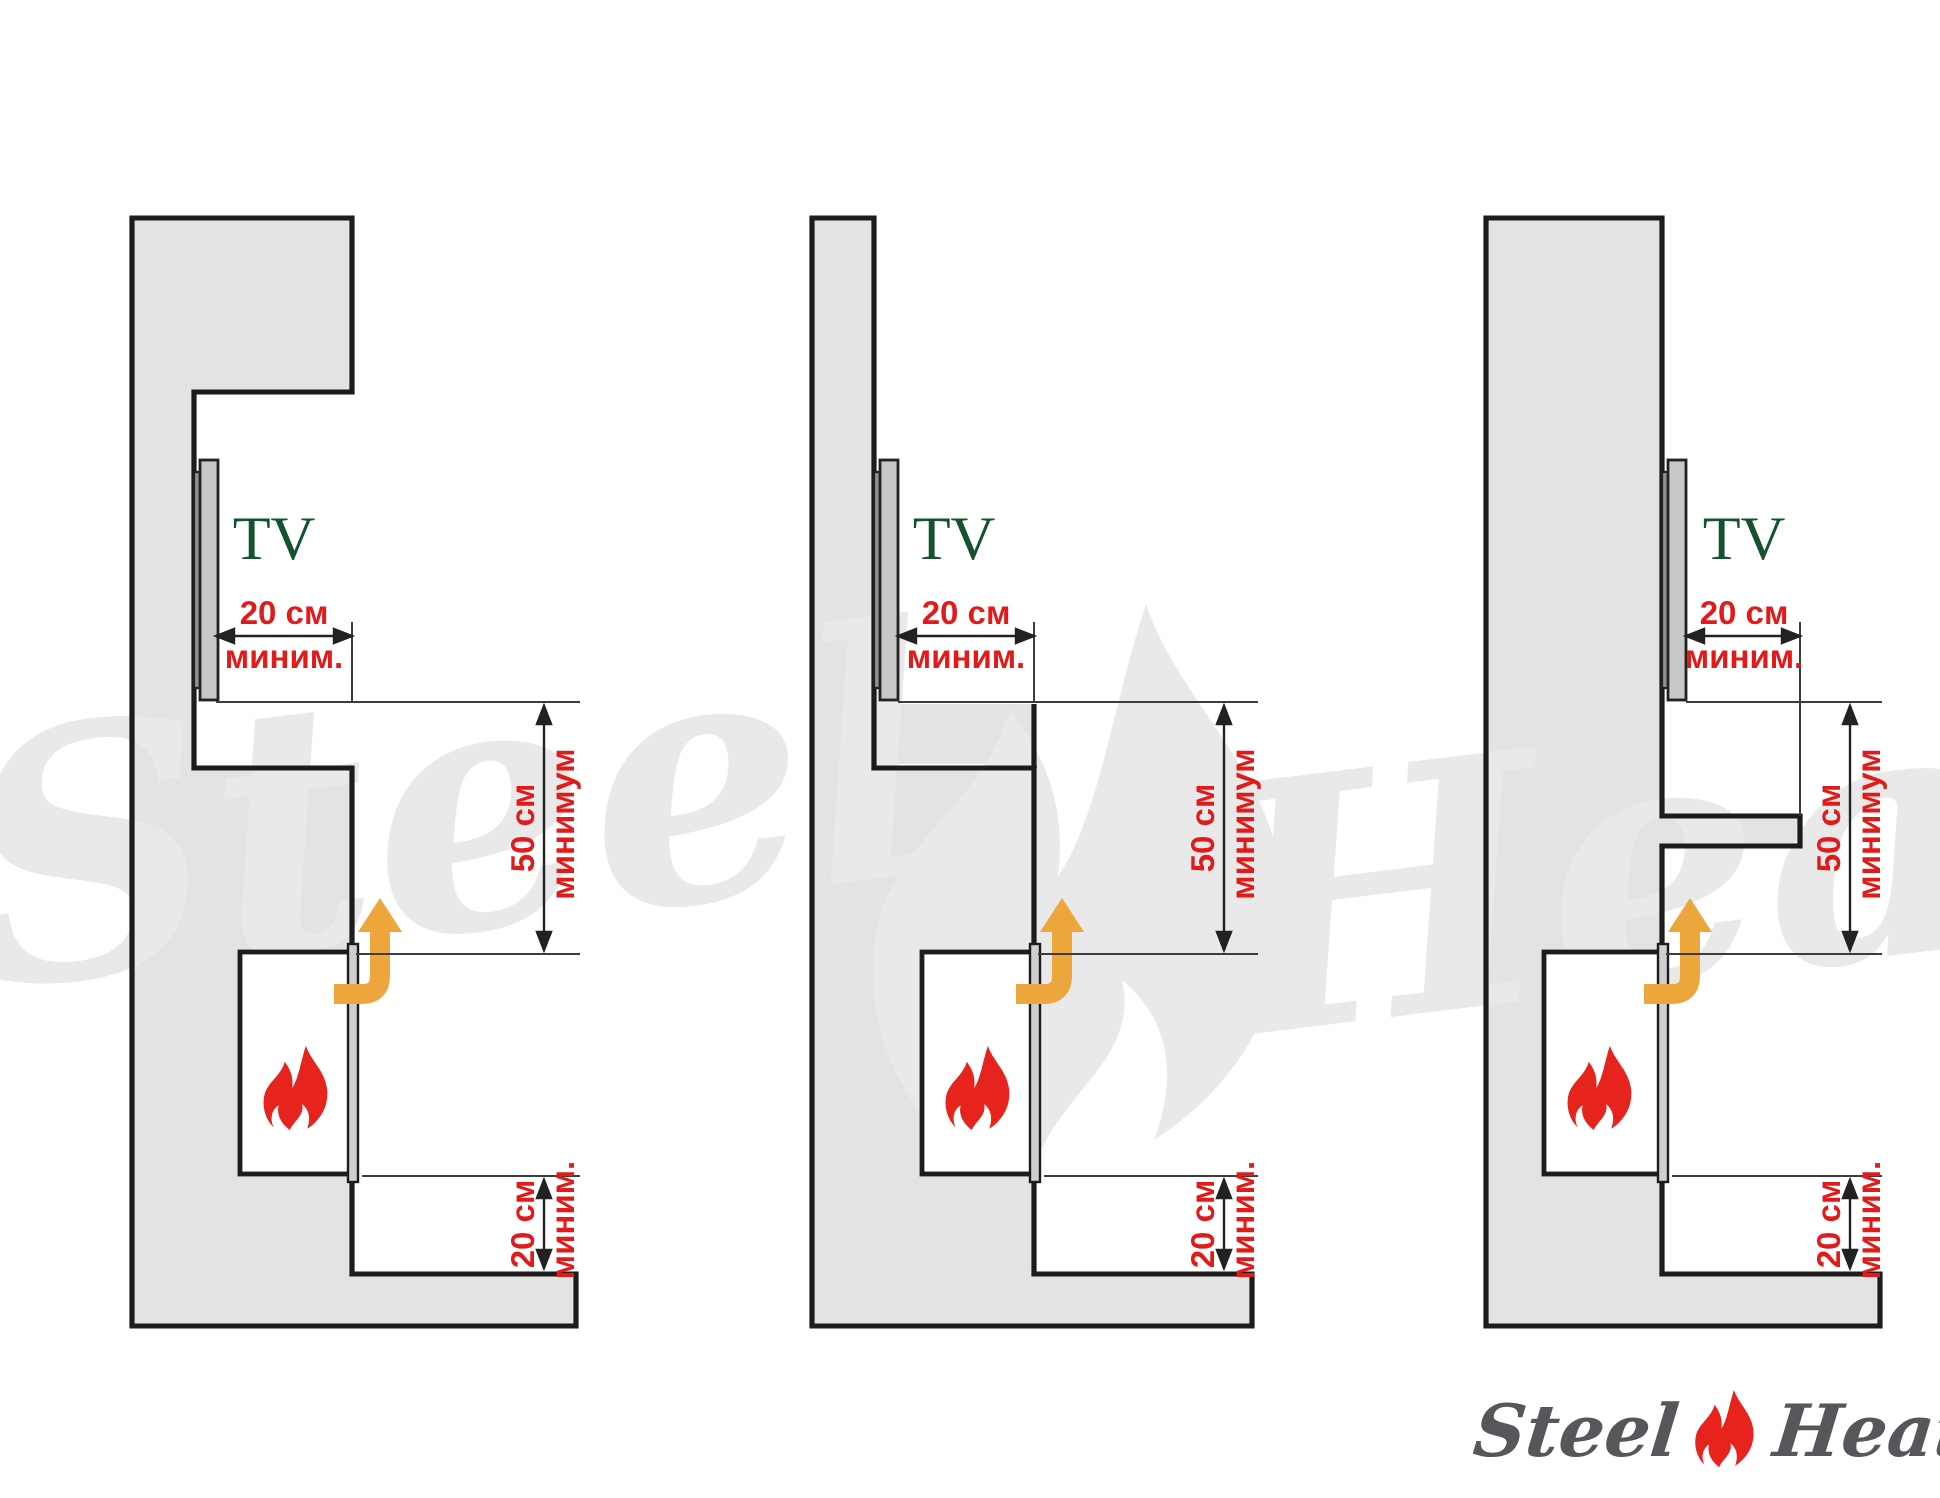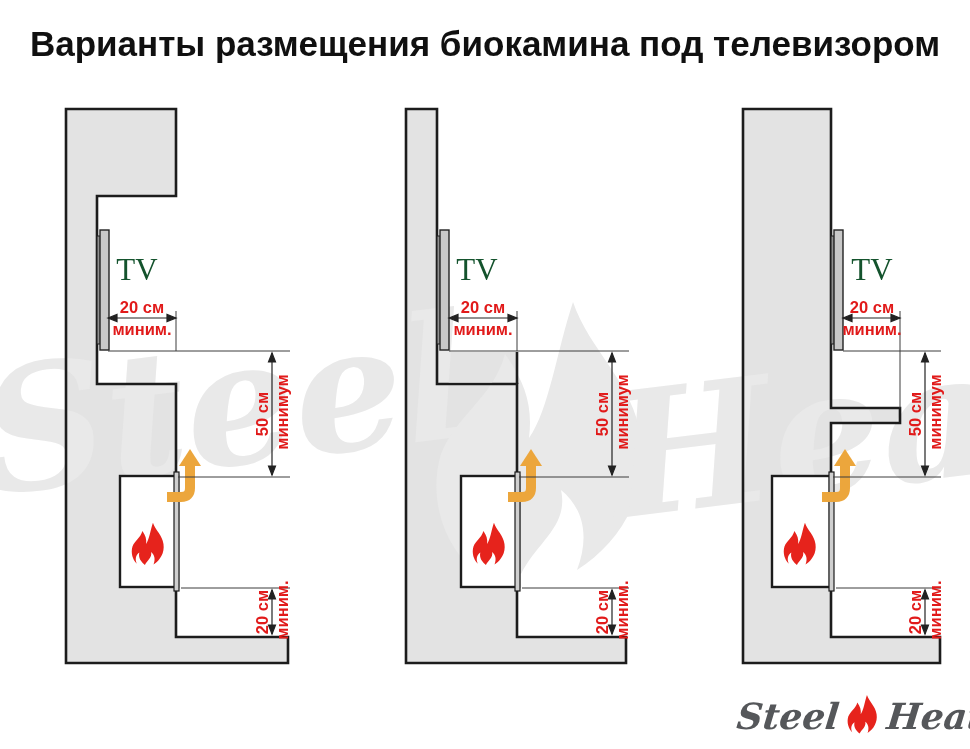--- a/index.html
+++ b/index.html
@@ -37,21 +37,20 @@
     font-family:"DejaVu Serif",serif;font-style:italic;font-weight:700;
     font-size:36px;color:var(--logo);
   }
   .logo .word{transform:skewX(-6deg);}
 </style>
 </head>
 <body>
 
 <div id="canvas">
 
-  <div class="title">Варианты размещения биокамина под телевизором</div>
 
   <svg class="layer" width="970" height="749" viewBox="0 0 970 749">
     <defs>
       <path id="wall1" d="M66,109 H176 V196 H97 V384 H176 V637 H288 V663 H66 Z"></path>
       <path id="wall2" d="M406,109 H437 V384 H517 V637 H626 V663 H406 Z"></path>
       <path id="wall3" d="M743,109 H831 V408 H900 V423 H831 V637 H940 V663 H743 Z"></path>
       <path id="flame" d="M37,3 C41,15 52,23 54,37 C56,51 49,63 38,70
                          C41,62 40,55 34,50 C36,59 28,63 24,71
                          C18,66 13,60 15,51 C9,55 8,62 11,69
                          C4,62 1,51 4,41 C8,31 17,27 20,16

